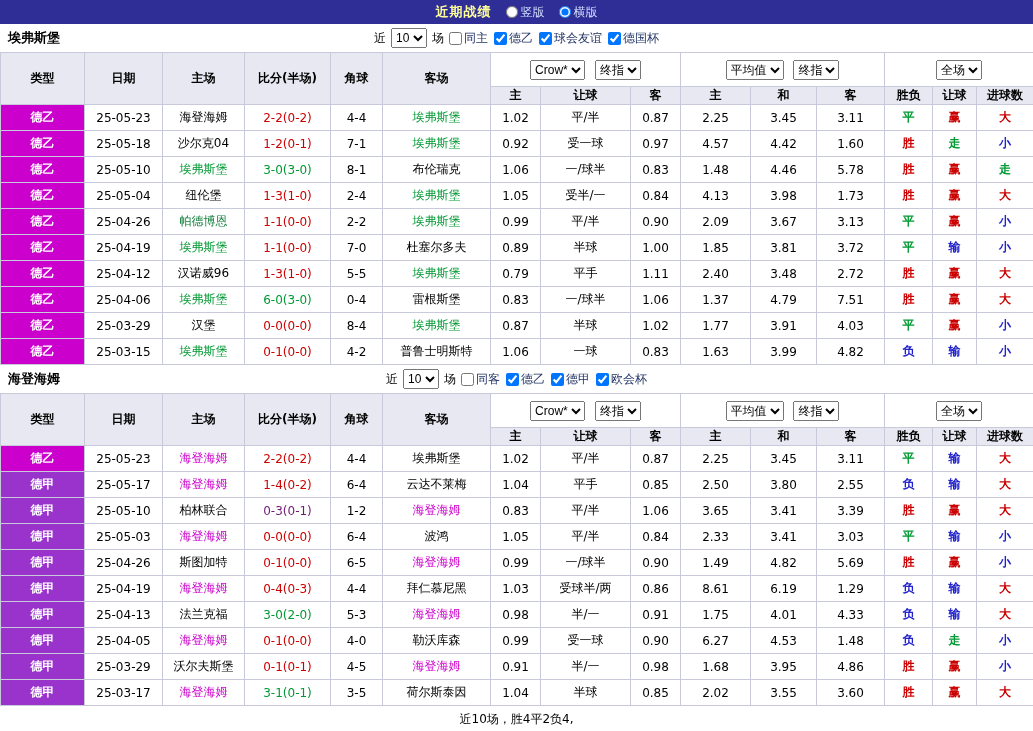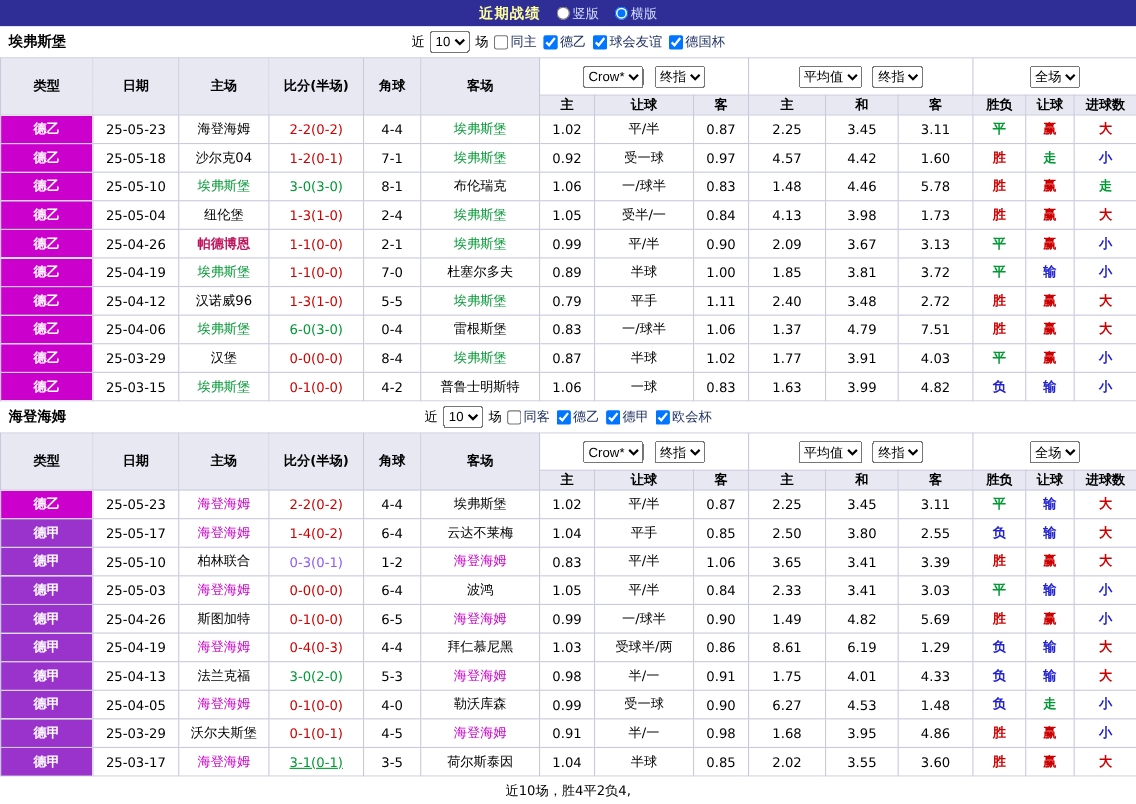--- a/index.html
+++ b/index.html
@@ -196,23 +196,23 @@
             <td>4.13</td>
             <td>3.98</td>
             <td>1.73</td>
             <td class="res" style="color: rgb(204, 0, 0);">胜</td>
             <td class="res" style="color: rgb(204, 0, 0);">赢</td>
             <td class="res" style="color: rgb(204, 0, 0);">大</td>
           </tr>
           <tr>
             <td class="league" style="background: rgb(204, 0, 204);">德乙</td>
             <td>25-04-26</td>
-            <td class="teamcell" style="color: #be185d; font-weight: bold;">帕德博恩</td>
+            <td class="teamcell" style="color: #15803d;">帕德博恩</td>
             <td style="color: rgb(204, 0, 0);">1-1(0-0)</td>
-            <td>2-1</td>
+            <td>2-2</td>
             <td class="teamcell" style="color: rgb(0, 153, 51);">埃弗斯堡</td>
             <td>0.99</td>
             <td>平/半</td>
             <td>0.90</td>
             <td>2.09</td>
             <td>3.67</td>
             <td>3.13</td>
             <td class="res" style="color: rgb(0, 153, 51);">平</td>
             <td class="res" style="color: rgb(204, 0, 0);">赢</td>
             <td class="res" style="color: rgb(34, 34, 204);">小</td>
@@ -415,21 +415,21 @@
             <td>3.80</td>
             <td>2.55</td>
             <td class="res" style="color: rgb(34, 34, 204);">负</td>
             <td class="res" style="color: rgb(34, 34, 204);">输</td>
             <td class="res" style="color: rgb(204, 0, 0);">大</td>
           </tr>
           <tr>
             <td class="league" style="background: rgb(153, 51, 204);">德甲</td>
             <td>25-05-10</td>
             <td class="teamcell" style="color: rgb(0, 0, 0);">柏林联合</td>
-            <td style="color: #8b5cf6;">0-3(0-1)</td>
+            <td style="color: #701a75;">0-3(0-1)</td>
             <td>1-2</td>
             <td class="teamcell" style="color: rgb(204, 0, 204);">海登海姆</td>
             <td>0.83</td>
             <td>平/半</td>
             <td>1.06</td>
             <td>3.65</td>
             <td>3.41</td>
             <td>3.39</td>
             <td class="res" style="color: rgb(204, 0, 0);">胜</td>
             <td class="res" style="color: rgb(204, 0, 0);">赢</td>
@@ -534,21 +534,21 @@
             <td>3.95</td>
             <td>4.86</td>
             <td class="res" style="color: rgb(204, 0, 0);">胜</td>
             <td class="res" style="color: rgb(204, 0, 0);">赢</td>
             <td class="res" style="color: rgb(34, 34, 204);">小</td>
           </tr>
           <tr>
             <td class="league" style="background: rgb(153, 51, 204);">德甲</td>
             <td>25-03-17</td>
             <td class="teamcell" style="color: rgb(204, 0, 204);">海登海姆</td>
-            <td style="color: rgb(0, 153, 51); text-decoration: underline;">3-1(0-1)</td>
+            <td style="color: rgb(0, 153, 51);">3-1(0-1)</td>
             <td>3-5</td>
             <td class="teamcell" style="color: rgb(0, 0, 0);">荷尔斯泰因</td>
             <td>1.04</td>
             <td>半球</td>
             <td>0.85</td>
             <td>2.02</td>
             <td>3.55</td>
             <td>3.60</td>
             <td class="res" style="color: rgb(204, 0, 0);">胜</td>
             <td class="res" style="color: rgb(204, 0, 0);">赢</td>

